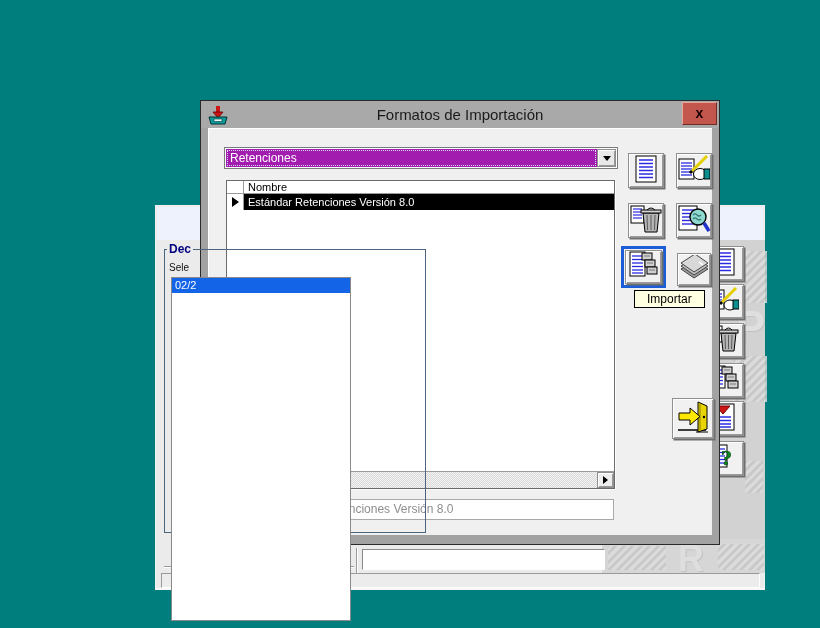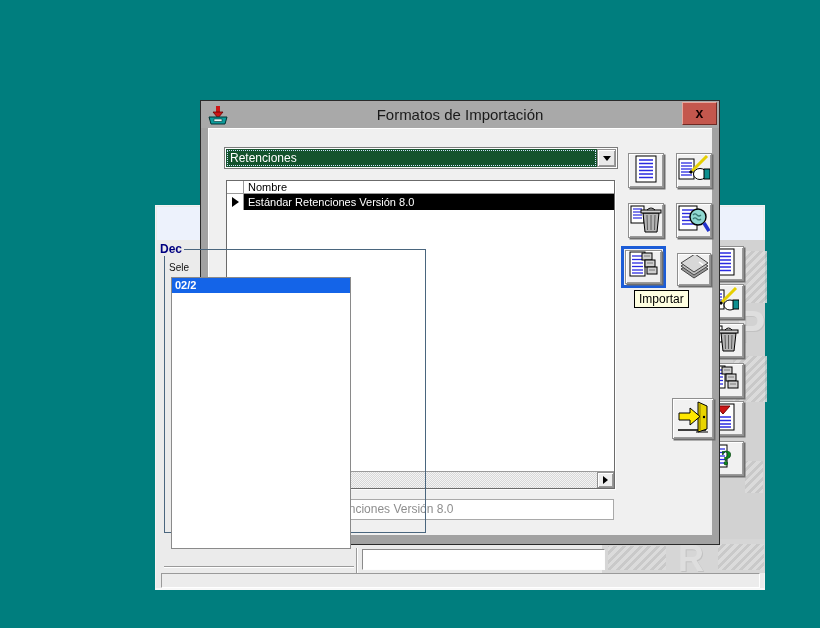--- a/index.html
+++ b/index.html
@@ -6,27 +6,27 @@
   html,body { width:820px; height:628px; overflow:hidden; }
   body { font-family:"Liberation Sans","DejaVu Sans",sans-serif; }
   .desktop { position:relative; width:820px; height:628px; background:#007e7e; }
 
   
   .bgwin { position:absolute; left:155px; top:205px; width:610px; height:385px;
            background:#ebebeb; border:1px solid #f2f2f2; border-bottom:2px solid #f8f8f8; }
   .bg-header { position:absolute; left:1px; top:1px; right:1px; height:33px; background:#edf2fc; }
   .bg-rightpanel { position:absolute; left:543px; top:34px; width:66px; height:317px; background:#d2d2d2; }
   .bg-bottompanel { position:absolute; left:446px; top:333px; width:163px; height:34px; background:#d6d6d6; }
-  .bg-grouplabel { position:absolute; left:2px; top:36px; font-size:12px; font-weight:bold;
+  .bg-grouplabel { position:absolute; left:11px; top:36px; font-size:12px; font-weight:bold;
                    color:#000080; background:#ebebeb; padding:0 2px; z-index:3; }
   .bg-groupbox { position:absolute; left:8px; top:43px; width:262px; height:284px;
                  border:1px solid #4a667e; z-index:2; }
   .bg-selelabel { position:absolute; left:13px; top:56px; font-size:10px; color:#111; z-index:3; }
-  .bg-list { position:absolute; left:15px; top:71px; width:180px; height:272px; background:#fff;
-             border:1px solid #8a8a8a; z-index:3;font-weight:bold; }
+  .bg-list { position:absolute; left:15px; top:71px; width:180px; height:344px; background:#fff;
+             border:1px solid #8a8a8a; z-index:3; }
   .bg-list-row { height:15px; line-height:15px; background:#1464e8; color:#fff; font-size:11px; padding-left:3px; }
   .bg-groove { position:absolute; left:8px; top:360px; width:190px; height:2px;
                border-top:1px solid #9a9a9a; border-bottom:1px solid #fff; }
   .bg-vsep { position:absolute; left:200px; top:342px; width:2px; height:26px;
              border-left:1px solid #9a9a9a; border-right:1px solid #fff; }
   .bg-field { position:absolute; left:206px; top:343px; width:243px; height:21px; background:#fff;
               border:1px solid; border-color:#8a8a8a #fdfdfd #fdfdfd #8a8a8a; }
   .bg-status { position:absolute; left:5px; top:367px; width:599px; height:15px; background:#ececec;
                border:1px solid; border-color:#9a9a9a #fff #fff #9a9a9a; }
   .bgbtn { position:absolute; left:548px; width:40px; height:35px; background:#f1f1f1;
@@ -42,21 +42,21 @@
   .title-text { text-align:center; line-height:27px; font-size:15px; color:#1a1a1a; }
   .title-icon { position:absolute; left:6px; top:3px; width:22px; height:22px; }
   .close-btn { position:absolute; top:1px; right:2px; width:35px; height:23px; background:#c4574d;
                border:1px solid; border-color:#e7a79d #6e2a24 #6e2a24 #e7a79d;
                font-size:14px; font-weight:bold; color:#180000; text-align:center; line-height:21px; cursor:default; }
   .dlg-body { position:absolute; left:7px; top:27px; right:7px; bottom:9px; background:#f0f0f0;
               box-shadow:inset 1px 1px 0 #ffffff; }
 
   .combo { position:absolute; left:16px; top:19px; width:394px; height:22px; background:#fff;
            border:1px solid #7b7b7b; display:flex; padding:1px; }
-  .combo-sel { flex:1; background:#14532d; color:#fff; font-size:12px; line-height:18px; padding-left:4px;
+  .combo-sel { flex:1; background:#a21caf; color:#fff; font-size:12px; line-height:18px; padding-left:4px;
                outline:1px dotted #cfe0ff; outline-offset:-2px; white-space:nowrap; overflow:hidden; }
   .combo-btn { width:19px; background:#e9e9e9; border:1px solid #8f8f8f;
                box-shadow:inset 1px 1px 0 #fff, inset -1px -1px 0 #999;
                display:flex; align-items:center; justify-content:center; }
   .tri-down { width:0; height:0; border-left:4px solid transparent; border-right:4px solid transparent; border-top:5px solid #000; }
   .tri-left { width:0; height:0; border-top:4px solid transparent; border-bottom:4px solid transparent; border-right:5px solid #000; }
   .tri-right{ width:0; height:0; border-top:4px solid transparent; border-bottom:4px solid transparent; border-left:5px solid #000; }
 
   .listbox { position:absolute; left:18px; top:52px; width:389px; height:309px; background:#fff;
              border:1px solid #6b6b6b; box-shadow:1px 1px 0 #fdfdfd; }
@@ -84,21 +84,21 @@
                    border:1px solid #a9a9a9; font-size:12px; line-height:19px; color:#8e8e8e; padding-left:4px;
                    white-space:nowrap; overflow:hidden; }
 
   .tool-btn { position:absolute; width:36px; height:35px; background:#f1f1f1; border:1px solid #8f8f8f;
               box-shadow:inset 1px 1px 0 #fff, inset -1px -1px 0 #9a9a9a, 1.5px 1.5px 0 #6e6e6e;
               display:flex; align-items:center; justify-content:center; cursor:default; }
   .focus-ring { position:absolute; left:413px; top:118px; width:45px; height:42px; border:3px solid #1b5cd7;
                 display:flex; align-items:center; justify-content:center; background:#f0f0f0; }
   .focus-ring .tool-btn { position:static; width:37px; height:34px; }
   .tooltip { position:absolute; left:426px; top:162px; background:#ffffe1; border:1px solid #000;
-             font-size:12px; color:#000; padding:1px 4px; white-space:nowrap; z-index:5; }
+             font-size:12px; color:#000; padding:1px 12px; white-space:nowrap; z-index:5; }
 </style>
 </head>
 <body>
 
 <div class="desktop">
 
   <div class="bgwin">
     <div class="bg-header"></div>
     <div class="bg-rightpanel"></div>
     <div class="bg-bottompanel"></div>

